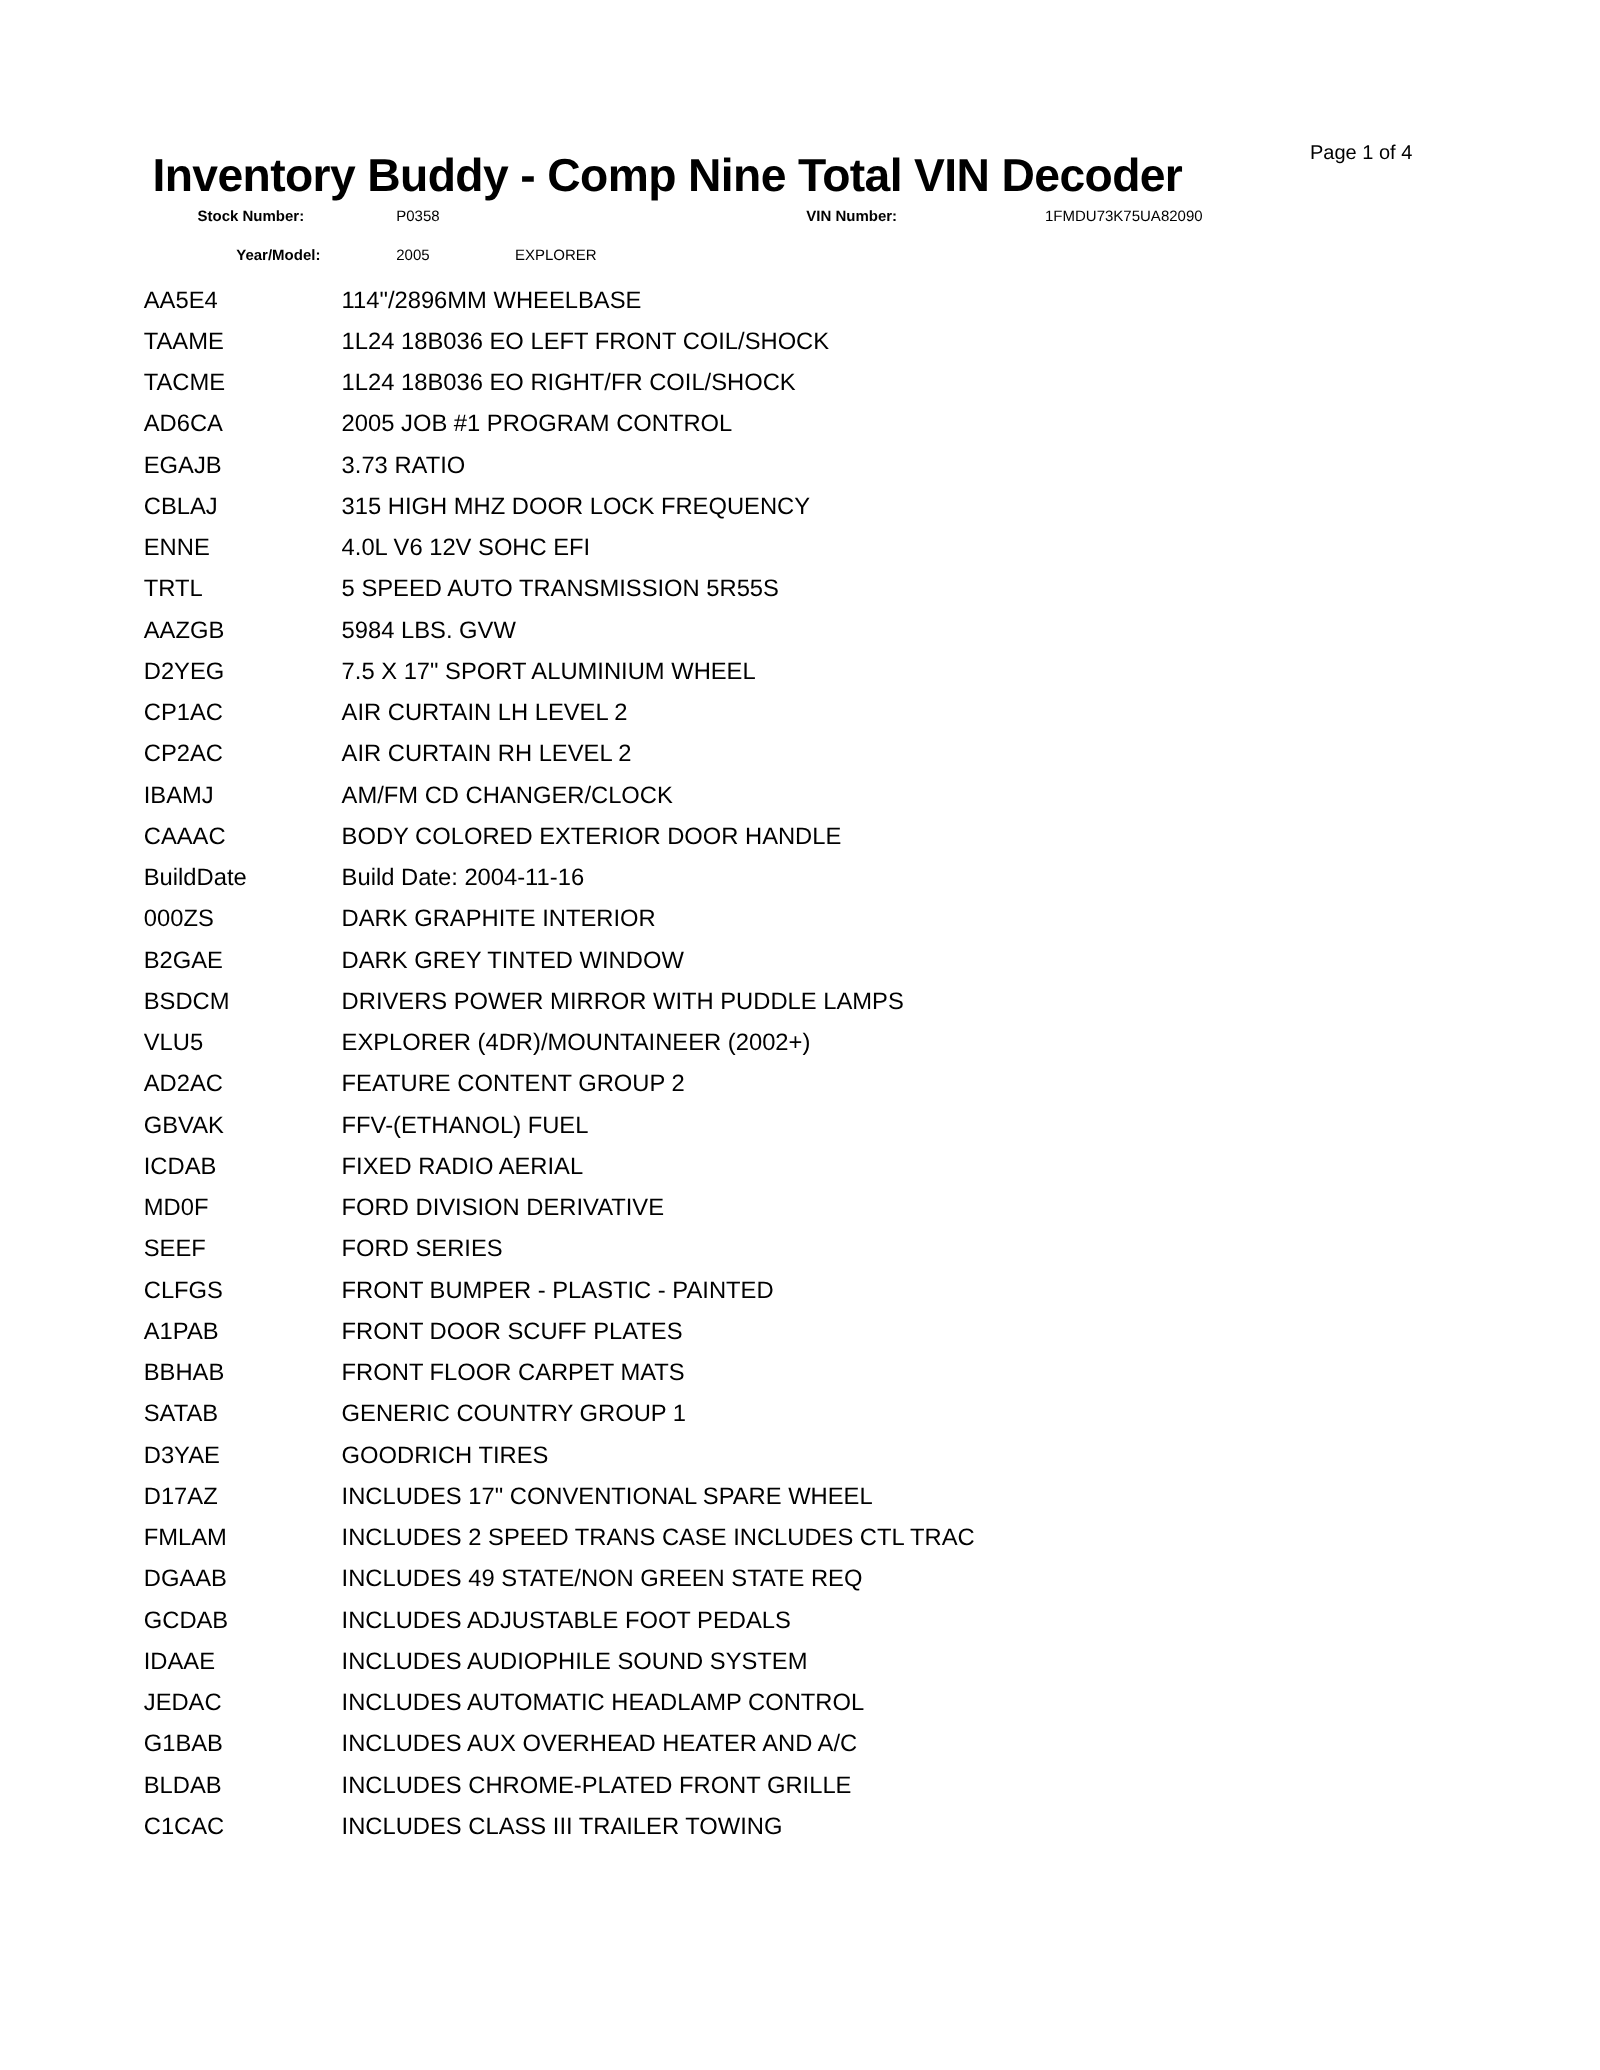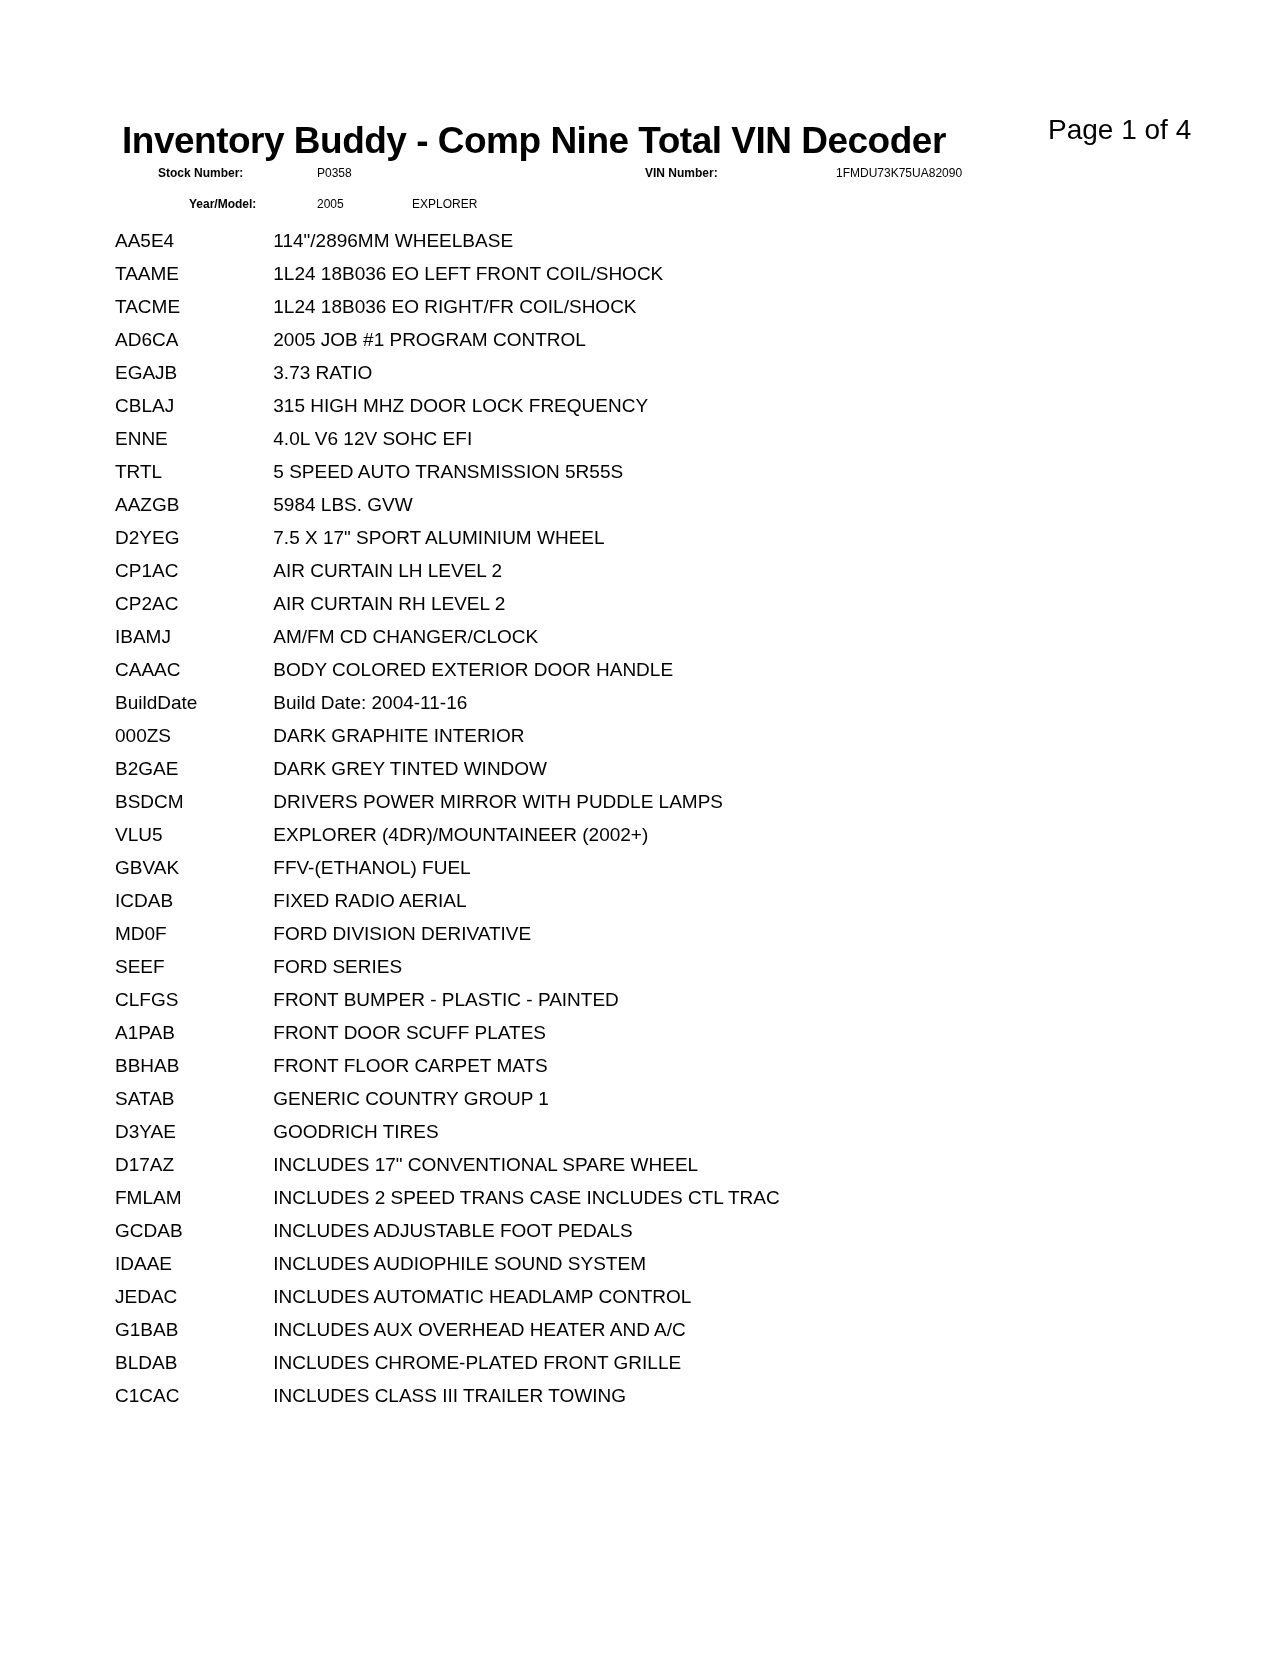--- a/index.html
+++ b/index.html
@@ -22,21 +22,21 @@
     top: 108px;
     font-size: 37px;
     font-weight: bold;
     letter-spacing: -0.5px;
     white-space: nowrap;
   }
   .page-indicator {
     position: absolute;
     left: 1048px;
     top: 114px;
-    font-size: 28px;
+    font-size: 16px;
     white-space: nowrap;
   }
   .hdr {
     position: absolute;
     font-size: 12px;
     white-space: nowrap;
     line-height: 22px;
   }
   .hdr.bold { font-weight: bold; }
   
@@ -178,20 +178,24 @@
   <div class="row">
     <span class="code">BSDCM</span>
     <span class="desc">DRIVERS POWER MIRROR WITH PUDDLE LAMPS</span>
   </div>
 
   <div class="row">
     <span class="code">VLU5</span>
     <span class="desc">EXPLORER (4DR)/MOUNTAINEER (2002+)</span>
   </div>
 
+  <div class="row">
+    <span class="code">AD2AC</span>
+    <span class="desc">FEATURE CONTENT GROUP 2</span>
+  </div>
 
   <div class="row">
     <span class="code">GBVAK</span>
     <span class="desc">FFV-(ETHANOL) FUEL</span>
   </div>
 
   <div class="row">
     <span class="code">ICDAB</span>
     <span class="desc">FIXED RADIO AERIAL</span>
   </div>
@@ -235,20 +239,24 @@
   <div class="row">
     <span class="code">D17AZ</span>
     <span class="desc">INCLUDES 17" CONVENTIONAL SPARE WHEEL</span>
   </div>
 
   <div class="row">
     <span class="code">FMLAM</span>
     <span class="desc">INCLUDES 2 SPEED TRANS CASE INCLUDES CTL TRAC</span>
   </div>
 
+  <div class="row">
+    <span class="code">DGAAB</span>
+    <span class="desc">INCLUDES 49 STATE/NON GREEN STATE REQ</span>
+  </div>
 
   <div class="row">
     <span class="code">GCDAB</span>
     <span class="desc">INCLUDES ADJUSTABLE FOOT PEDALS</span>
   </div>
 
   <div class="row">
     <span class="code">IDAAE</span>
     <span class="desc">INCLUDES AUDIOPHILE SOUND SYSTEM</span>
   </div>

